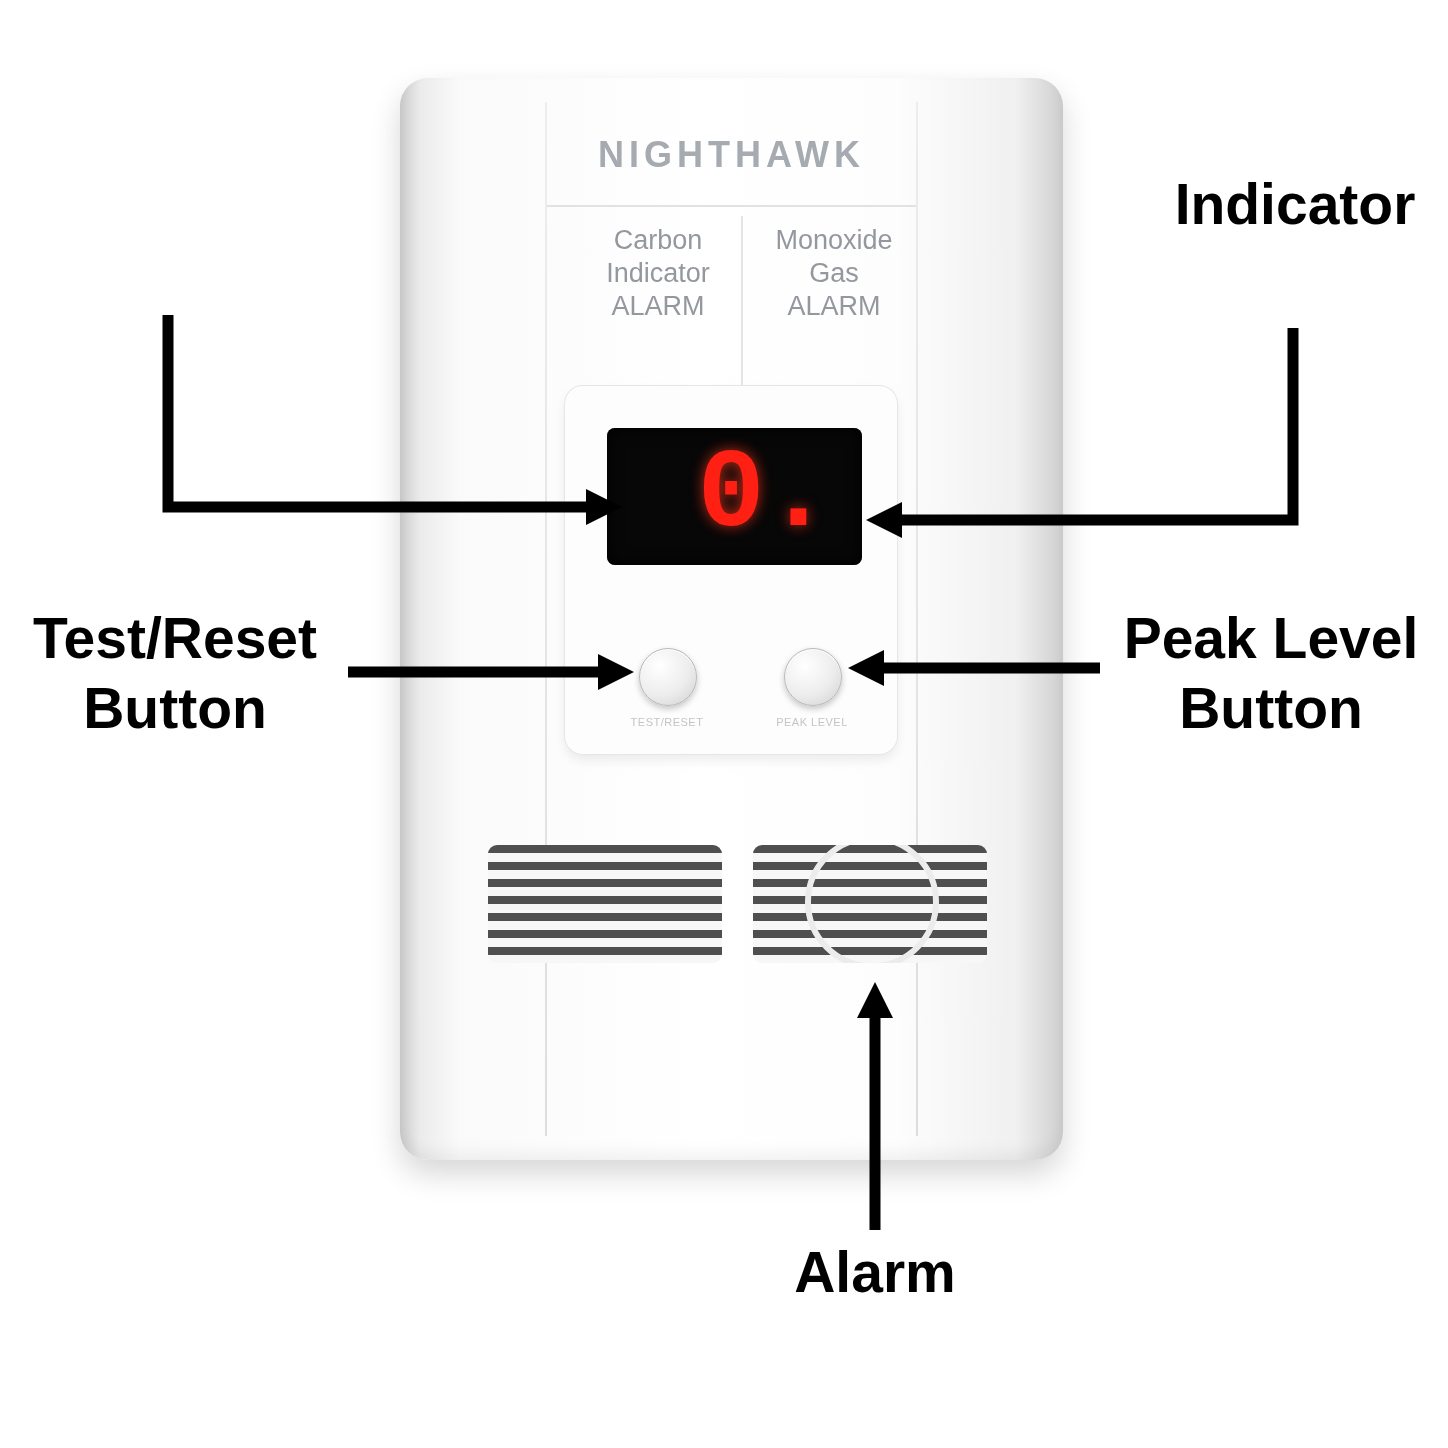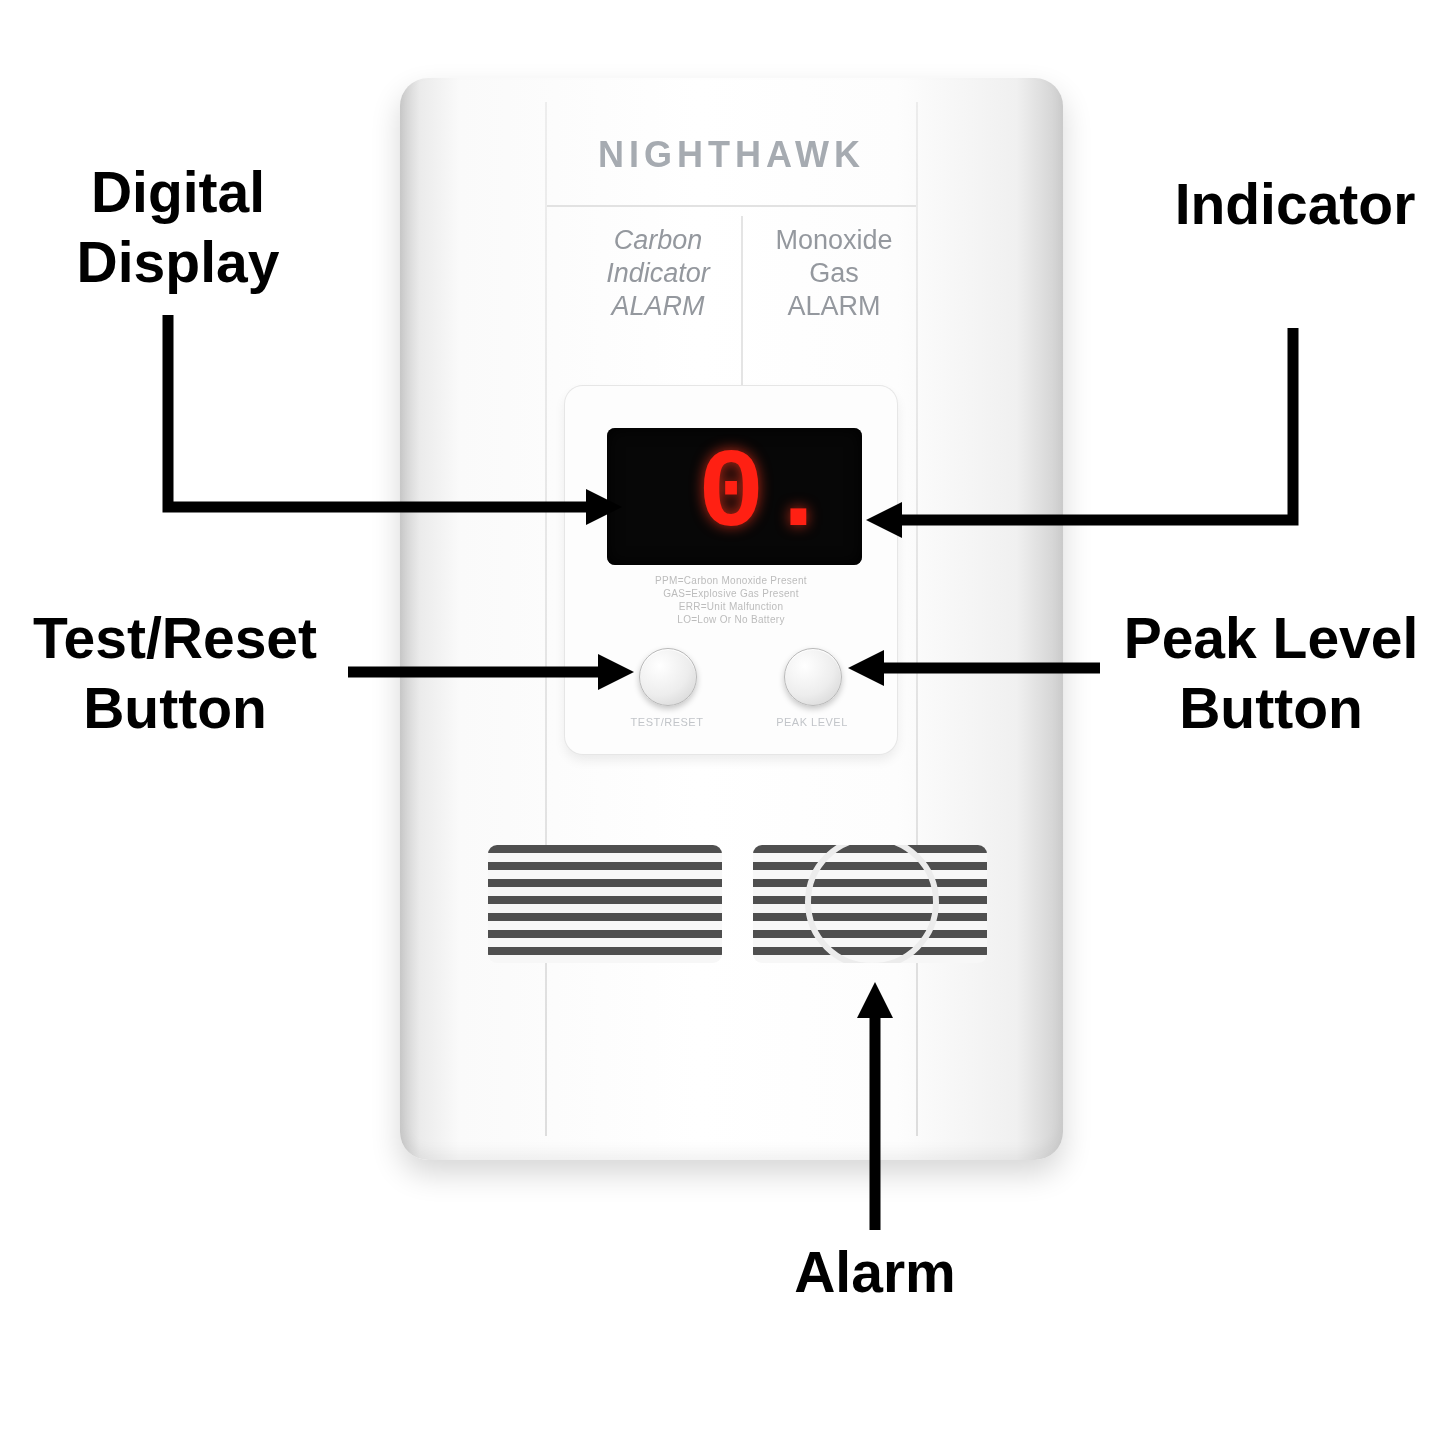--- a/index.html
+++ b/index.html
@@ -61,21 +61,21 @@
   .brand {
     position: absolute; left: 147px; top: 56px; width: 369px;
     text-align: center; font-size: 36px; font-weight: bold;
     letter-spacing: 5px; color: #a6abb1; text-shadow: 0 1px 0 #ffffff;
   }
   .panel-label {
     position: absolute; top: 146px; width: 172px;
     text-align: center; font-size: 27px; line-height: 33px;
     color: #94989e;
   }
-  .panel-label.left  { left: 172px; font-style: italic; }
+  .panel-label.left  { left: 172px; }
   .panel-label.right { left: 348px; }
   .divider-v {
     position: absolute; left: 341px; top: 138px;
     width: 2px; height: 182px; background: #e4e4e4;
   }
 
   
   .display-panel {
     position: absolute; left: 165px; top: 308px;
     width: 332px; height: 368px; border-radius: 18px;
@@ -157,26 +157,20 @@
     <div class="panel-label right">
       <div>Monoxide</div>
       <div>Gas</div>
       <div>ALARM</div>
     </div>
 
     <div class="display-panel">
       <div class="lcd">
         <span class="digit">0.</span>
       </div>
-      <div class="legend">
-        <div>PPM=Carbon Monoxide Present</div>
-        <div>GAS=Explosive Gas Present</div>
-        <div>ERR=Unit Malfunction</div>
-        <div>LO=Low Or No Battery</div>
-      </div>
       <div class="round-btn left"></div>
       <div class="round-btn right"></div>
       <div class="btn-label left">TEST/RESET</div>
       <div class="btn-label right">PEAK LEVEL</div>
     </div>
 
     <div class="grille gl"></div>
     <div class="grille gr">
       <div class="sounder-ring"></div>
     </div>
@@ -198,24 +192,20 @@
     <g stroke="#000" stroke-width="11" fill="none">
       <line x1="1100" y1="668" x2="884" y2="668"></line>
       <polygon points="884,650 884,686 848,668" fill="#000" stroke="none"></polygon>
     </g>
     <g stroke="#000" stroke-width="11" fill="none">
       <line x1="875" y1="1230" x2="875" y2="1018"></line>
       <polygon points="857,1018 893,1018 875,982" fill="#000" stroke="none"></polygon>
     </g>
   </svg>
 
-  <div class="callout" id="co-digital">
-    <div>Digital</div>
-    <div>Display</div>
-  </div>
   <div class="callout" id="co-status">
     <div>Indicator</div>
   </div>
   <div class="callout" id="co-test">
     <div>Test/Reset</div>
     <div>Button</div>
   </div>
   <div class="callout" id="co-peak">
     <div>Peak Level</div>
     <div>Button</div>

